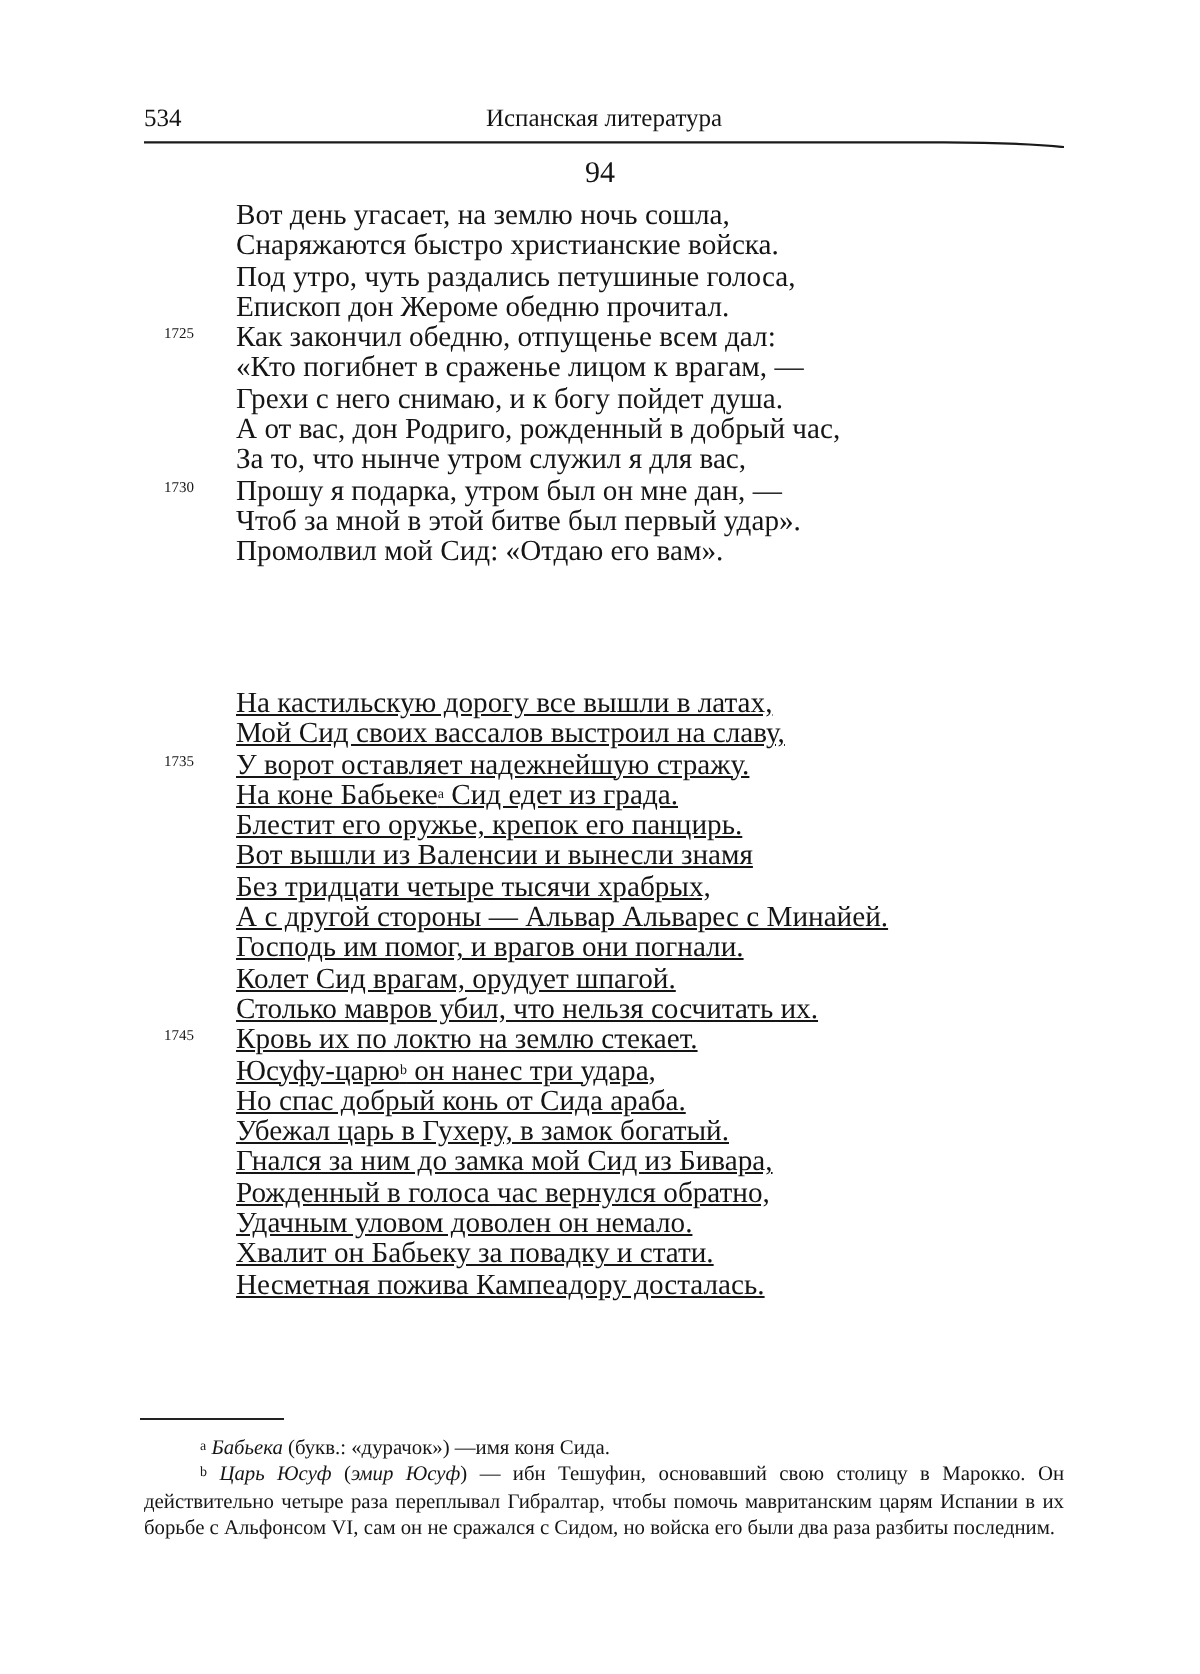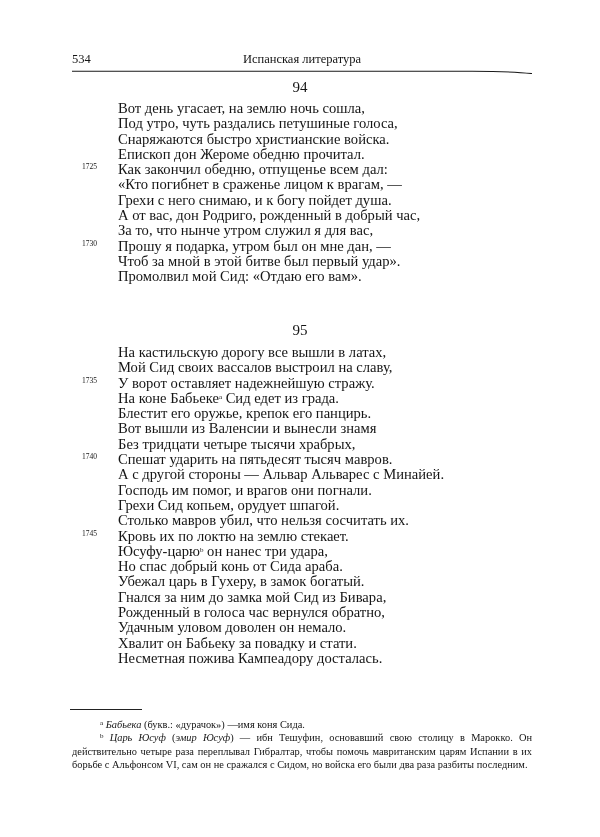--- a/index.html
+++ b/index.html
@@ -31,47 +31,45 @@
     <span class="head-title">Испанская литература</span>
   </div>
   <svg class="head-rule" viewBox="0 0 460 4" width="460" height="4">
     <path d="M0 1.2 L400 1.2 Q440 1.4 460 3.6" stroke="#1a1a1a" stroke-width="1.1" fill="none"></path>
   </svg>
 
   <div class="section-num" style="top:79px;">94</div>
 
   <div class="stanza" style="top:101px;" id="stanza0">
       <div class="line"><span>Вот день угасает, на землю ночь сошла,</span></div>
+      <div class="line"><span>Снаряжаются быстро христианские войска.</span></div>
       <div class="line"><span>Под утро, чуть раздались петушиные голоса,</span></div>
-      <div class="line"><span>Снаряжаются быстро христианские войска.</span></div>
       <div class="line"><span>Епископ дон Жероме обедню прочитал.</span></div>
       <div class="line"><span class="lnum">1725</span><span>Как закончил обедню, отпущенье всем дал:</span></div>
       <div class="line"><span>«Кто погибнет в сраженье лицом к врагам, —</span></div>
       <div class="line"><span>Грехи с него снимаю, и к богу пойдет душа.</span></div>
       <div class="line"><span>А от вас, дон Родриго, рожденный в добрый час,</span></div>
       <div class="line"><span>За то, что нынче утром служил я для вас,</span></div>
       <div class="line"><span class="lnum">1730</span><span>Прошу я подарка, утром был он мне дан, —</span></div>
       <div class="line"><span>Чтоб за мной в этой битве был первый удар».</span></div>
       <div class="line"><span>Промолвил мой Сид: «Отдаю его вам».</span></div>
     </div>
 
-  <div class="section-num" style="top:322px;">95</div>
 
-  <div class="stanza" style="top:345px;" id="stanza1">
+  <div class="stanza" style="top:345px;text-decoration:underline;" id="stanza1">
       <div class="line"><span>На кастильскую дорогу все вышли в латах,</span></div>
       <div class="line"><span>Мой Сид своих вассалов выстроил на славу,</span></div>
       <div class="line"><span class="lnum">1735</span><span>У ворот оставляет надежнейшую стражу.</span></div>
       <div class="line"><span>На коне Бабьеке</span><sup class="fn">a</sup><span> Сид едет из града.</span></div>
       <div class="line"><span>Блестит его оружье, крепок его панцирь.</span></div>
       <div class="line"><span>Вот вышли из Валенсии и вынесли знамя</span></div>
       <div class="line"><span>Без тридцати четыре тысячи храбрых,</span></div>
-      <div class="line"><span class="lnum">1740</span><span>Спешат ударить на пятьдесят тысяч мавров.</span></div>
       <div class="line"><span>А с другой стороны — Альвар Альварес с Минайей.</span></div>
       <div class="line"><span>Господь им помог, и врагов они погнали.</span></div>
-      <div class="line"><span>Грехи Сид копьем, орудует шпагой.</span></div>
+      <div class="line"><span>Колет Сид врагам, орудует шпагой.</span></div>
       <div class="line"><span>Столько мавров убил, что нельзя сосчитать их.</span></div>
       <div class="line"><span class="lnum">1745</span><span>Кровь их по локтю на землю стекает.</span></div>
       <div class="line"><span>Юсуфу-царю</span><sup class="fn">b</sup><span> он нанес три удара,</span></div>
       <div class="line"><span>Но спас добрый конь от Сида араба.</span></div>
       <div class="line"><span>Убежал царь в Гухеру, в замок богатый.</span></div>
       <div class="line"><span>Гнался за ним до замка мой Сид из Бивара,</span></div>
       <div class="line"><span>Рожденный в голоса час вернулся обратно,</span></div>
       <div class="line"><span>Удачным уловом доволен он немало.</span></div>
       <div class="line"><span>Хвалит он Бабьеку за повадку и стати.</span></div>
       <div class="line"><span>Несметная пожива Кампеадору досталась.</span></div>

